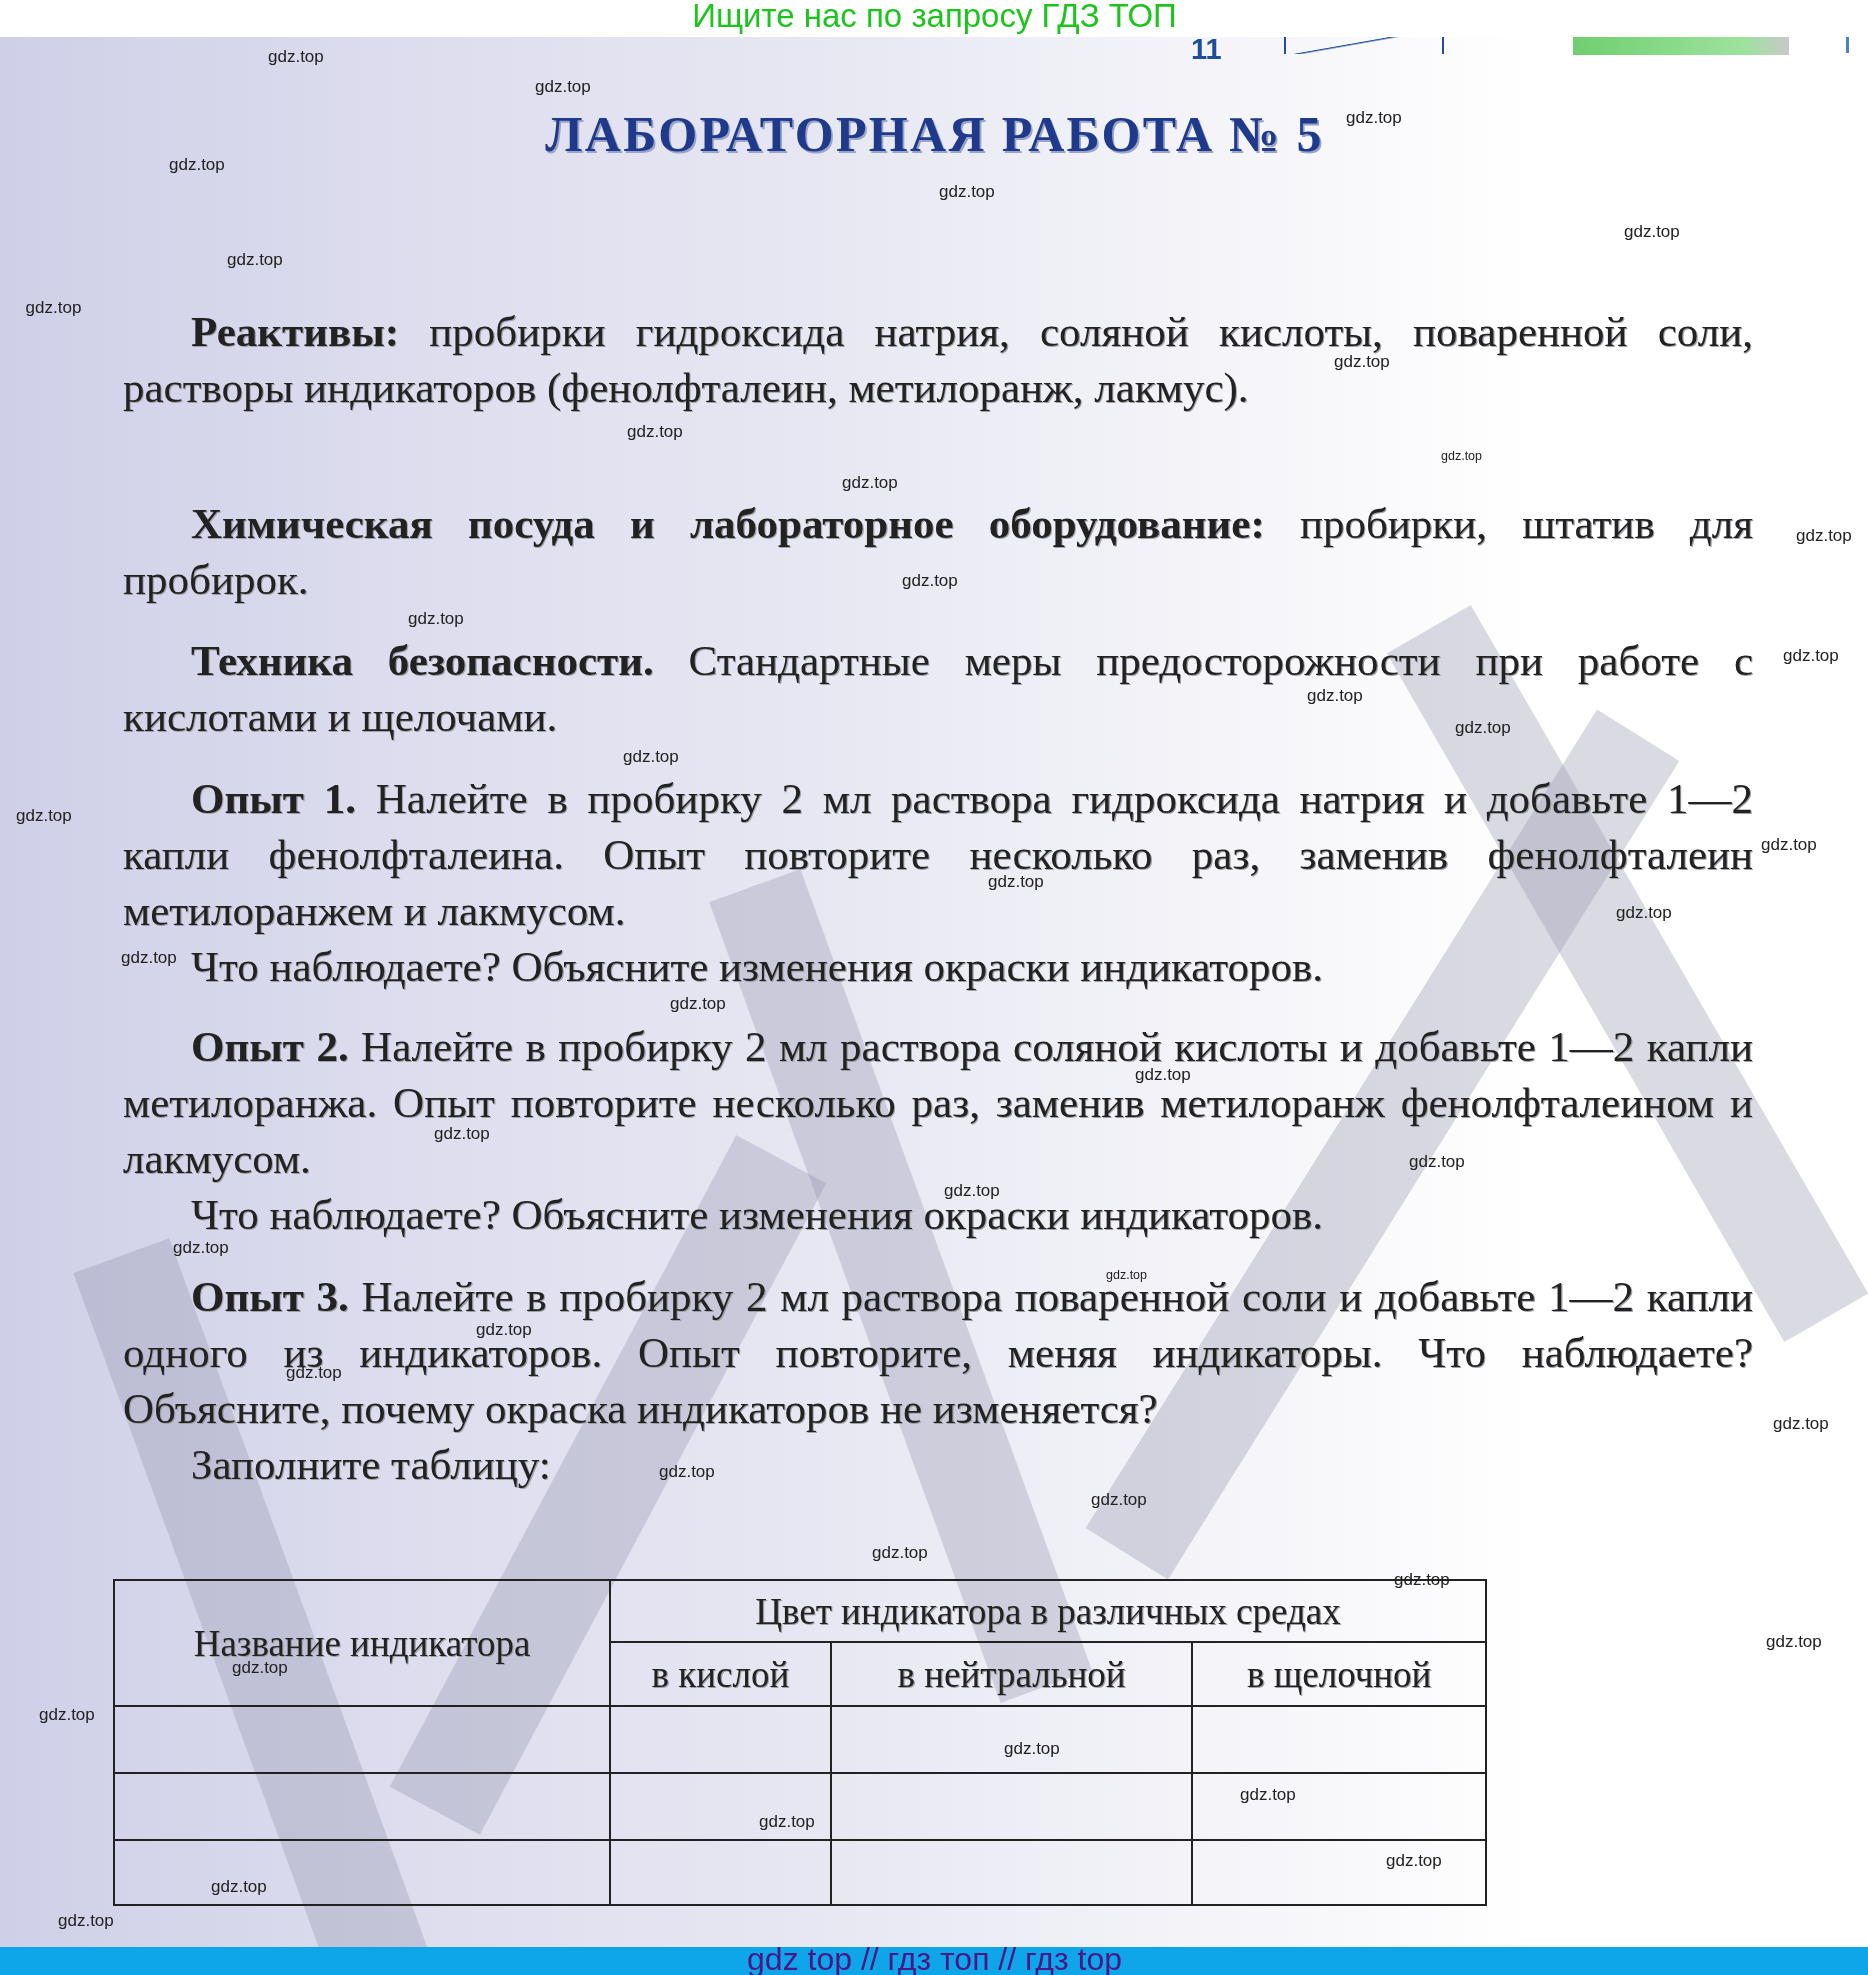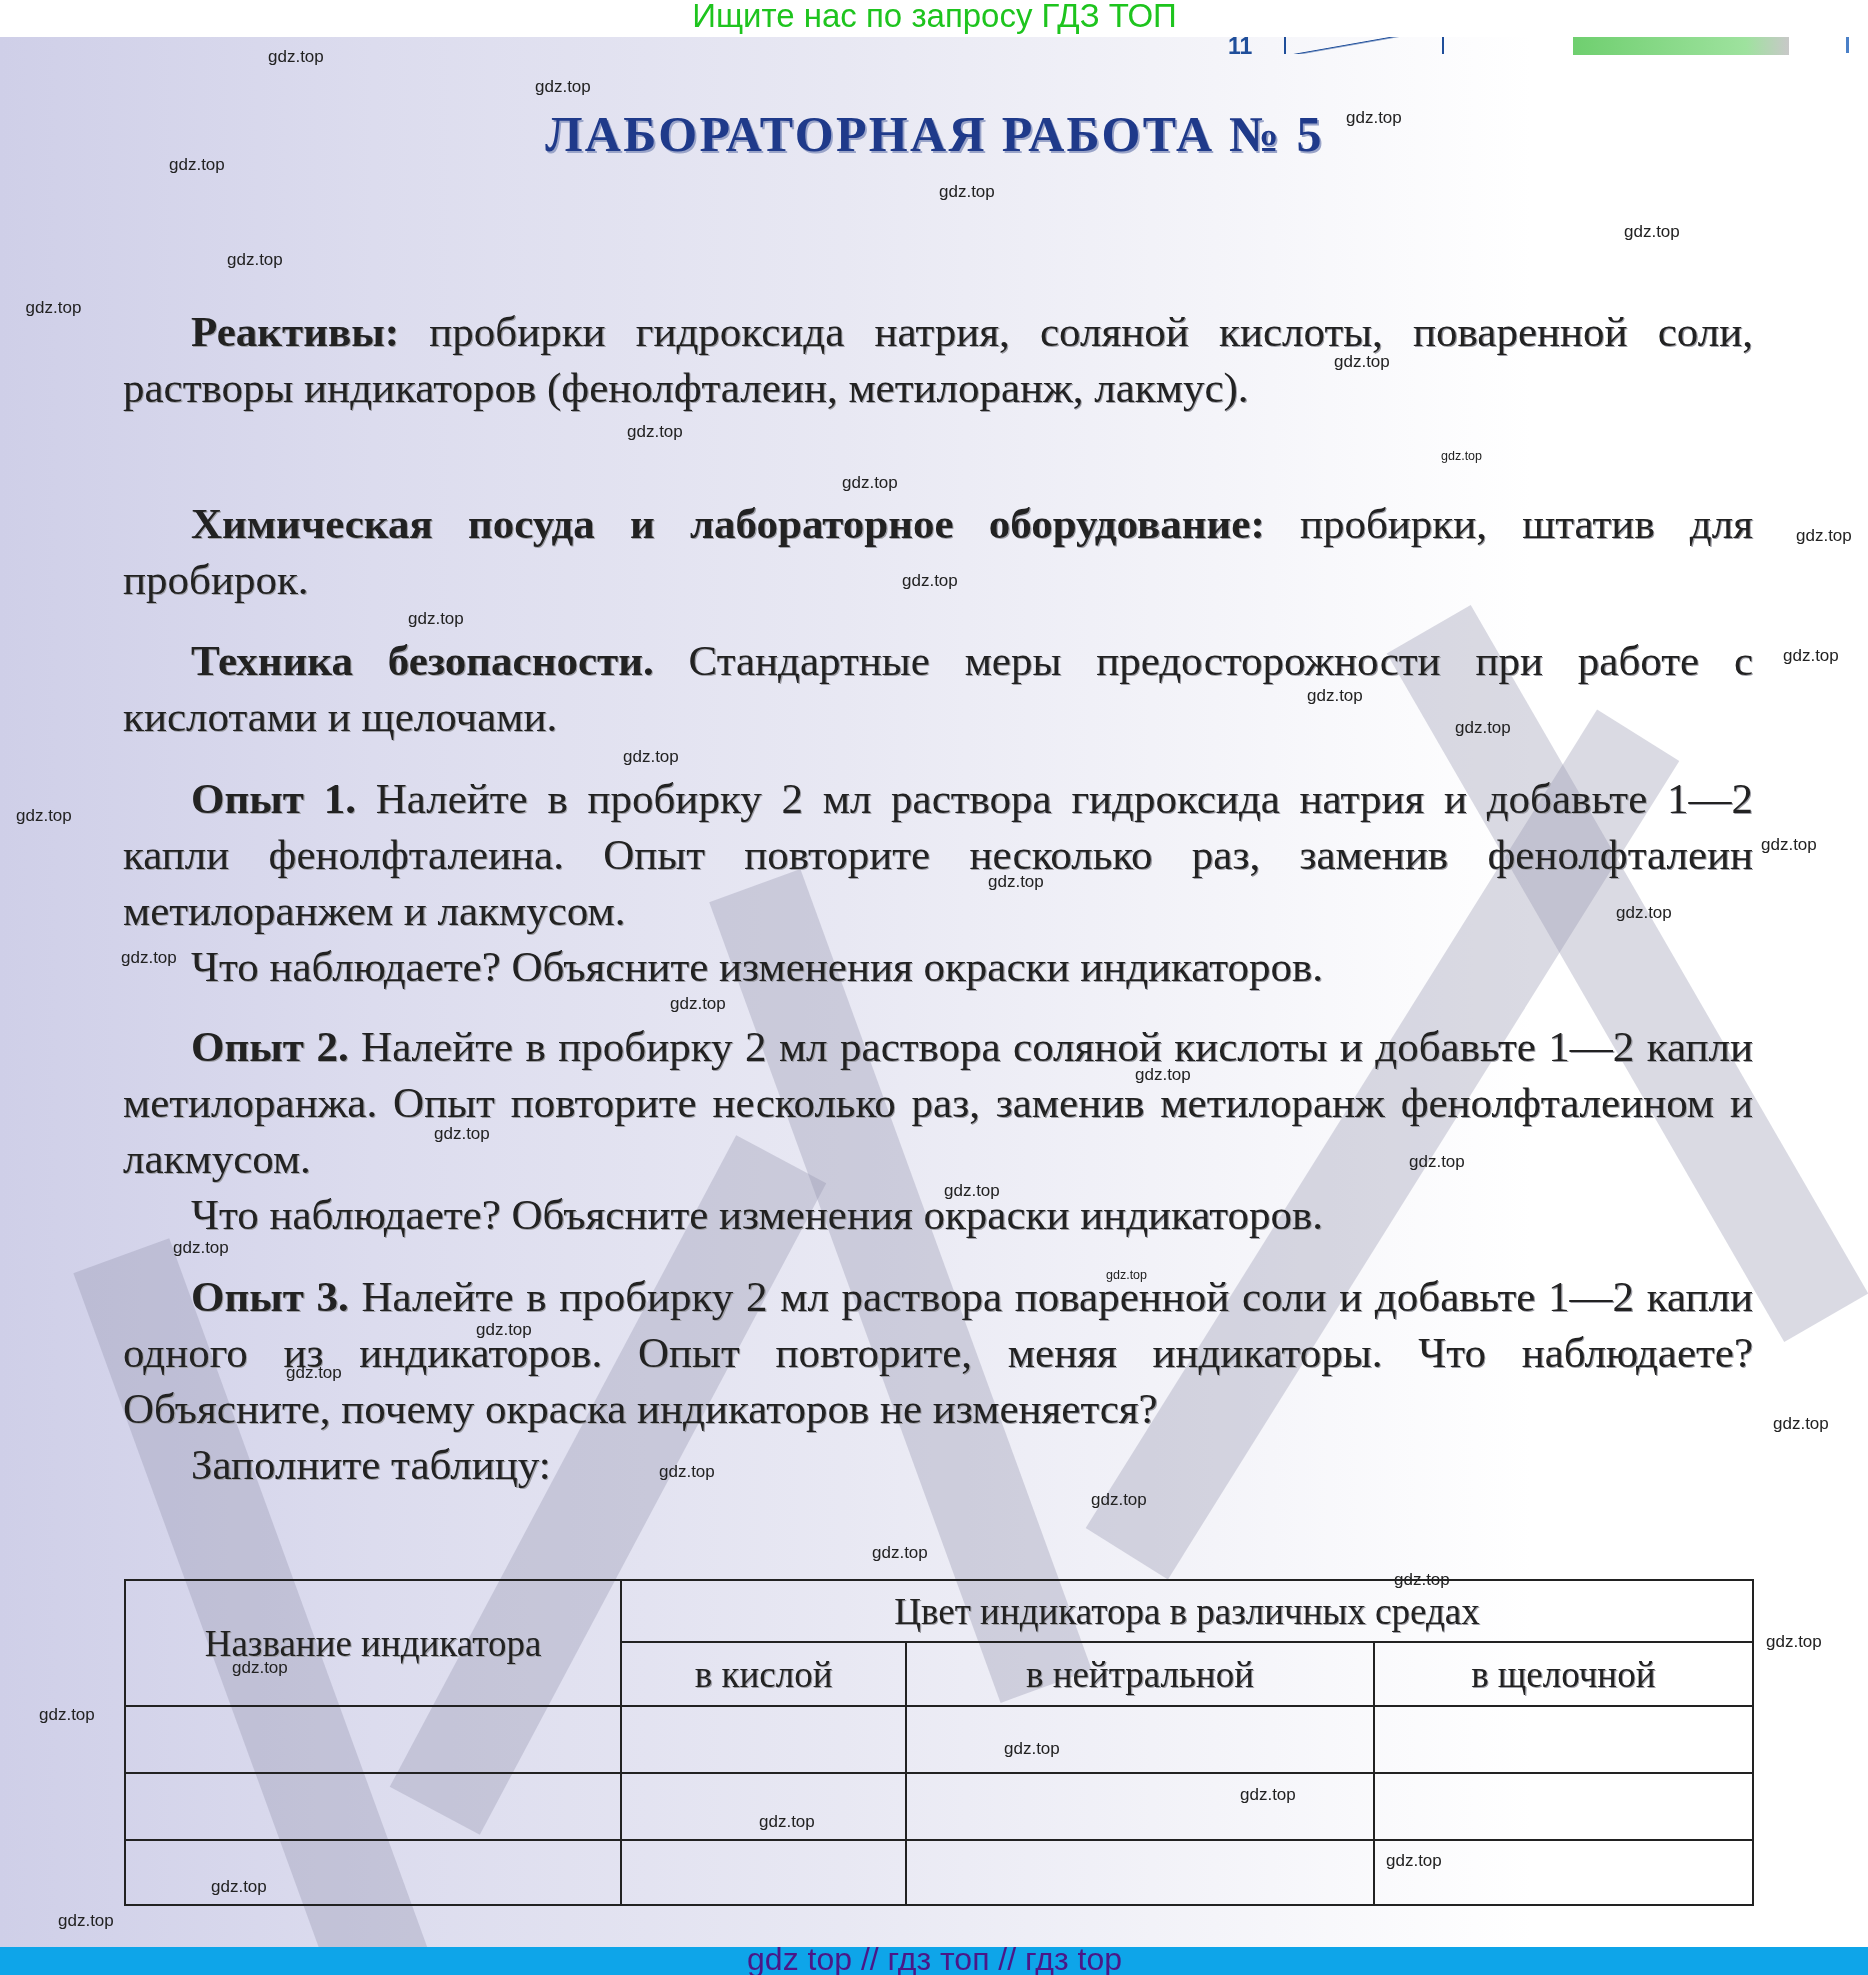--- a/index.html
+++ b/index.html
@@ -7,36 +7,36 @@
   .topbar{position:absolute;left:0;top:0;width:1869px;height:37px;background:#fff;}
   .topbar .t{position:absolute;left:0;width:1869px;top:-3.4px;text-align:center;color:#1ec41e;font-family:"Liberation Sans",sans-serif;font-size:33px;}
   .page{position:absolute;left:0;top:37px;width:1869px;height:1910px;
     background:linear-gradient(90deg,#cfcfe8 0%,#dcdcee 20%,#e8e8f3 45%,#f4f4f9 65%,#ffffff 82%,#ffffff 100%);overflow:hidden;}
   .wm{position:absolute;font-family:"Liberation Sans",sans-serif;font-size:17px;color:#222;}
   .h1{position:absolute;left:0;width:1869px;top:68px;text-align:center;color:#1f3a8a;font-weight:bold;font-size:50px;letter-spacing:2.3px;text-shadow:1.7px 1.7px 0 #9aa4c8;}
   .h2{position:absolute;left:0;width:1869px;top:149px;text-align:center;color:#1f3a8a;font-weight:bold;font-size:47px;text-shadow:1.7px 1.7px 0 #9aa4c8;}
   .body{position:absolute;left:123px;width:1630px;color:#222;font-size:43px;line-height:56px;text-align:justify;text-shadow:1.1px 1.1px 0 #a0a0a8;}
   .body p{margin:0;text-indent:68px;}
   .body b{font-weight:bold;}
-  table.tb{position:absolute;left:124px;top:1542px;width:1630px;border-collapse:collapse;font-size:37px;color:#222;}
+  table.tb{position:absolute;left:113px;top:1542px;width:1374px;border-collapse:collapse;font-size:37px;color:#222;}
   table.tb td, table.tb th{border:2.3px solid #222;text-align:center;font-weight:normal;text-shadow:1.1px 1.1px 0 #a0a0a8;}
   .stripe{position:absolute;background:rgba(150,150,175,0.35);}
   .footer{position:absolute;left:0;top:1947px;width:1869px;height:28px;background:#0ea5e9;}
   .footer .t{position:absolute;left:0;width:1869px;top:-5.7px;text-align:center;color:#4b1787;font-family:"Liberation Sans",sans-serif;font-size:32px;}
 </style>
 </head>
 <body>
 
 <div class="topbar">
   <div class="t">Ищите нас по запросу ГДЗ ТОП</div>
 </div>
 
 <div class="page">
 
-  <div style="position:absolute;left:1228px;top:-4.5px;font-family:'Liberation Sans',sans-serif;font-weight:bold;font-size:23px;color:#1f4e9a;">11</div>
+  <div style="position:absolute;left:1191px;top:-4.5px;font-family:'Liberation Sans',sans-serif;font-weight:bold;font-size:29px;color:#1f4e9a;">11</div>
   <div style="position:absolute;left:1284px;top:0;width:156px;height:17px;border-left:2.3px solid #1f4e9a;border-right:2.3px solid #1f4e9a;background:linear-gradient(170deg,transparent 40%,#1f4e9a 42%,transparent 46%);"></div>
   <div style="position:absolute;left:1573px;top:0;width:216px;height:18px;background:linear-gradient(90deg,#6fcf6f,#9ee29e 80%,#c8c8c8);"></div>
   <div style="position:absolute;left:1846px;top:0;width:3.4px;height:16px;background:#4a80c8;"></div>
 
   <div class="stripe" style="left:216px;top:1193px;width:102px;height:852px;transform:rotate(-20deg);"></div>
   <div class="stripe" style="left:557px;top:1079px;width:102px;height:738px;transform:rotate(28deg);"></div>
   <div class="stripe" style="left:852px;top:823px;width:97px;height:852px;transform:rotate(-20deg);"></div>
   <div class="stripe" style="left:1334px;top:625px;width:97px;height:965px;transform:rotate(32deg);"></div>
   <div class="stripe" style="left:1579px;top:539px;width:97px;height:795px;transform:rotate(-30deg);"></div>
 

